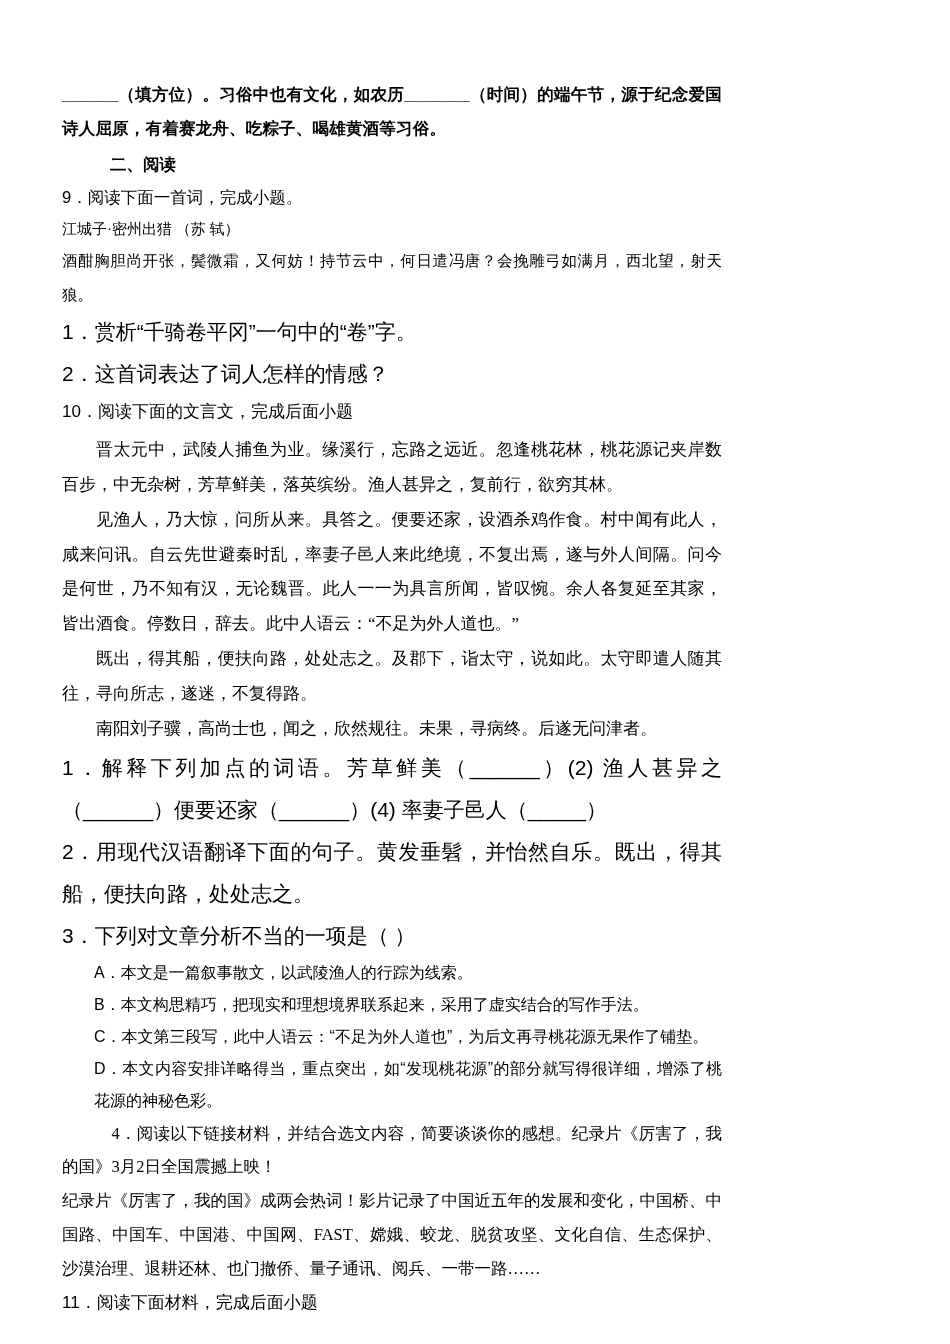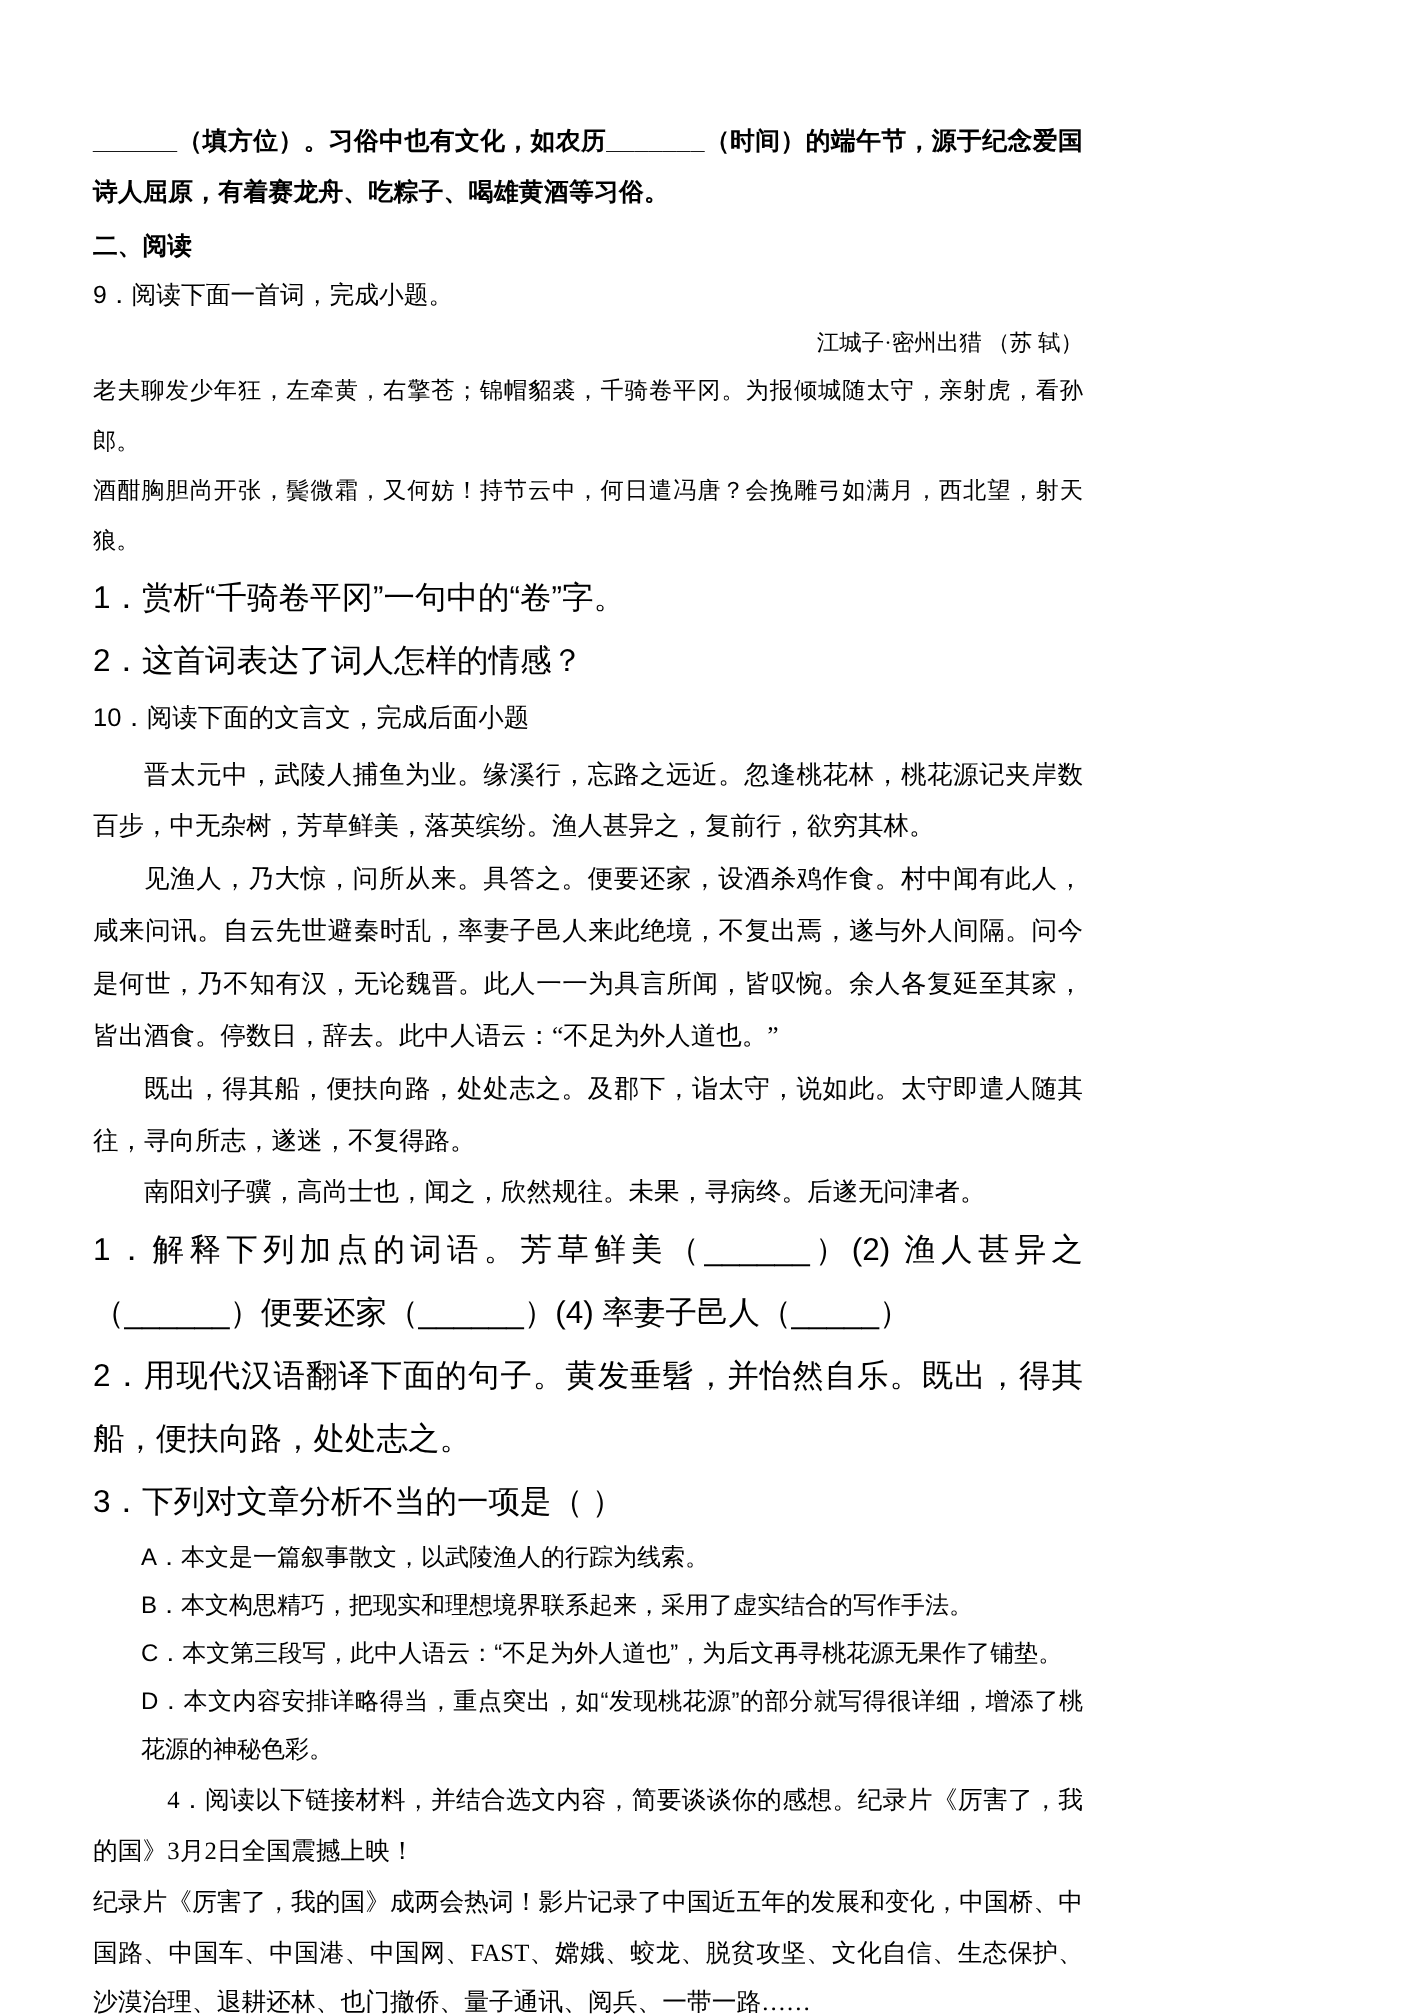--- a/index.html
+++ b/index.html
@@ -32,32 +32,32 @@
     line-height: 2.05;
     letter-spacing: 0.2px;
     text-align: justify;
   }
   .sec-title {
     font-family: "Liberation Sans", "DejaVu Sans", sans-serif;
     font-weight: bold;
     font-size: 16.5px;
     line-height: 2.0;
     margin-top: 2px;
+    margin-left: 48px;
   }
   .q-line {
     font-family: "Liberation Sans", "DejaVu Sans", sans-serif;
     font-size: 16.5px;
     line-height: 2.0;
     text-align: justify;
   }
   .poem-title {
     font-family: "Liberation Serif", "DejaVu Serif", serif;
     font-size: 15px;
     line-height: 2.05;
-    text-align: right;
   }
   .poem-line {
     font-family: "Liberation Serif", "DejaVu Serif", serif;
     font-size: 15.5px;
     line-height: 2.15;
     text-align: justify;
   }
   .sub-q {
     font-family: "Liberation Sans", "DejaVu Sans", sans-serif;
     font-size: 21px;
@@ -109,21 +109,20 @@
 <div class="page">
 
   <div class="p-bold blk">______（填方位）。习俗中也有文化，如农历_______（时间）的端午节，源于纪念爱国诗人屈原，有着赛龙舟、吃粽子、喝雄黄酒等习俗。</div>
 
   <div class="sec-title">二、阅读</div>
 
   <div class="q-line">9．阅读下面一首词，完成小题。</div>
 
   <div class="poem-title">江城子·密州出猎 （苏 轼）</div>
 
-  <div class="poem-line">老夫聊发少年狂，左牵黄，右擎苍；锦帽貂裘，千骑卷平冈。为报倾城随太守，亲射虎，看孙郎。</div>
   <div class="poem-line">酒酣胸胆尚开张，鬓微霜，又何妨！持节云中，何日遣冯唐？会挽雕弓如满月，西北望，射天狼。</div>
 
   <div class="sub-q">1．赏析“千骑卷平冈”一句中的“卷”字。</div>
   <div class="sub-q">2．这首词表达了词人怎样的情感？</div>
 
   <div class="big-q">10．阅读下面的文言文，完成后面小题</div>
 
 
   <div class="wenyan">晋太元中，武陵人捕鱼为业。缘溪行，忘路之远近。忽逢桃花林，桃花源记夹岸数百步，中无杂树，芳草鲜美，落英缤纷。渔人甚异之，复前行，欲穷其林。</div>
   <div class="wenyan">见渔人，乃大惊，问所从来。具答之。便要还家，设酒杀鸡作食。村中闻有此人，咸来问讯。自云先世避秦时乱，率妻子邑人来此绝境，不复出焉，遂与外人间隔。问今是何世，乃不知有汉，无论魏晋。此人一一为具言所闻，皆叹惋。余人各复延至其家，皆出酒食。停数日，辞去。此中人语云：“不足为外人道也。”</div>

